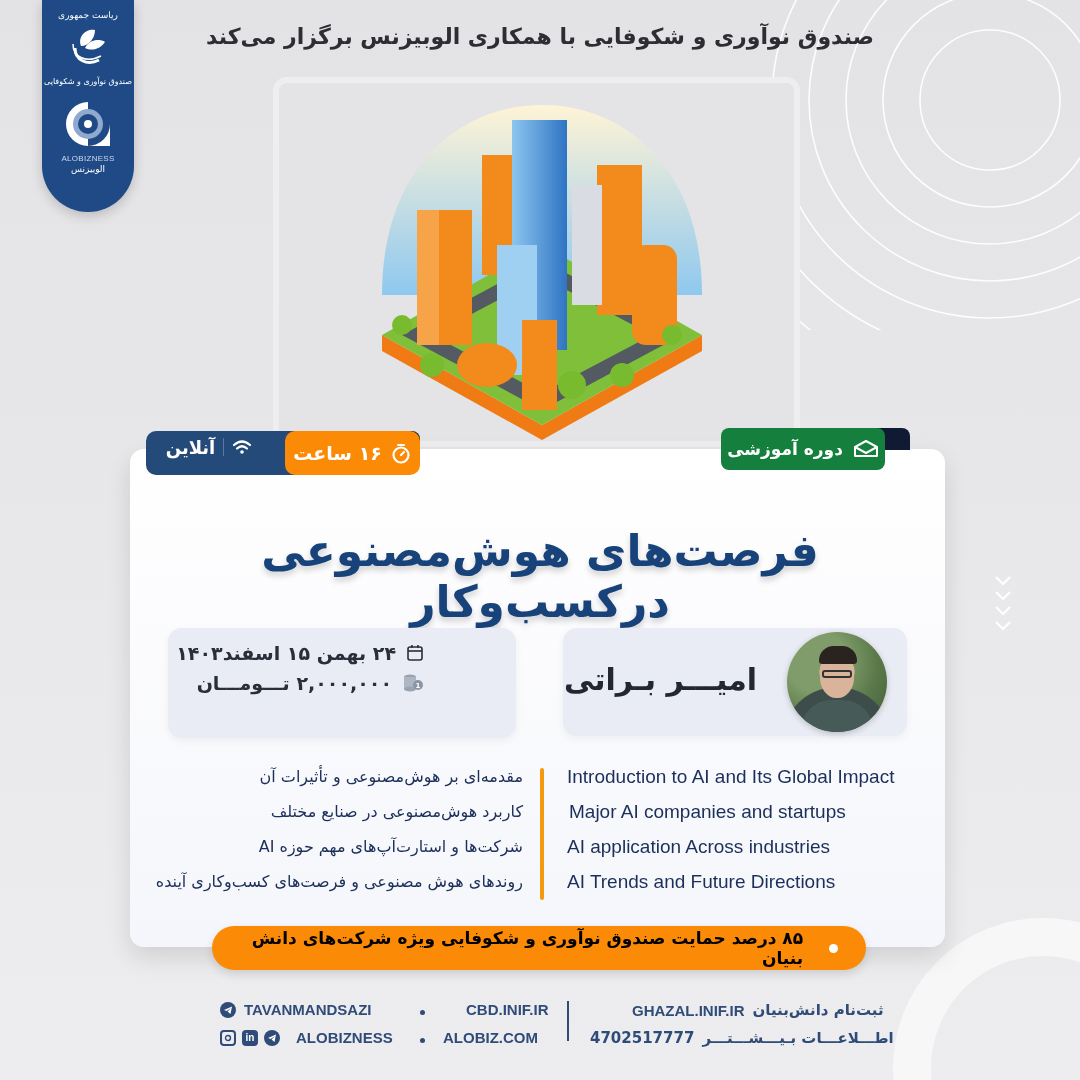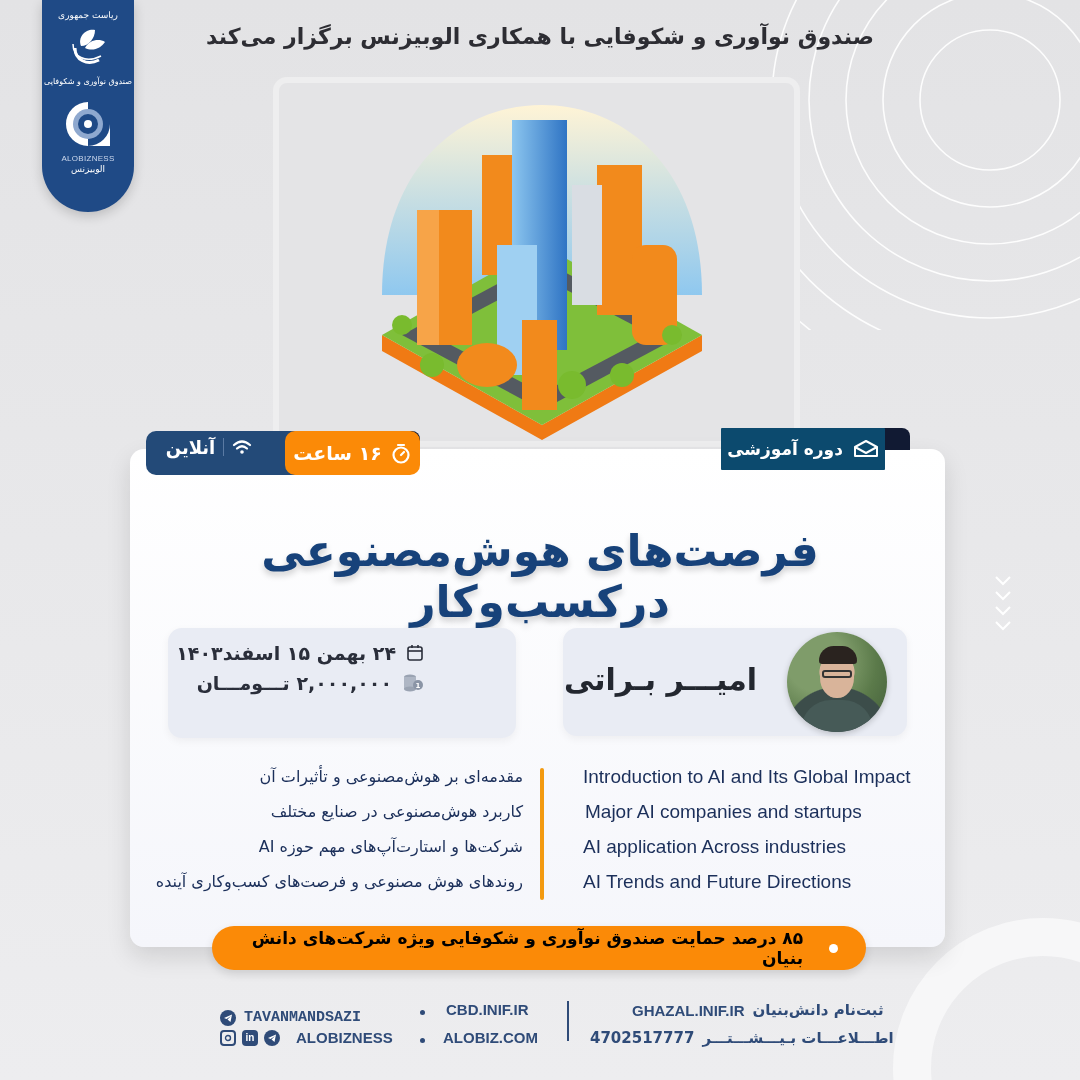--- a/index.html
+++ b/index.html
@@ -54,21 +54,21 @@
   }
   .badge-online .online-part { display: flex; align-items: center; gap: 8px; padding: 0 10px 0 16px; position: absolute; left: 0; top: 0; height: 32px; width: 120px; justify-content: center; flex-direction: row-reverse; }
   .badge-online .sep { width: 1px; height: 18px; background: #5a7aa3; }
   .badge-hours {
     position: absolute; left: 265px; top: 431px; height: 44px; width: 135px;
     background: #fb8a07; border-radius: 10px; display: flex; align-items: center; justify-content: center;
     gap: 8px; color: #fff; font-weight: bold; font-size: 19px; direction: rtl; margin-left: 20px;
   }
   .badge-course {
     position: absolute; left: 721px; top: 428px; height: 42px; width: 164px;
-    background: #0c4a6e; border-radius: 1px; display: flex; align-items: center; justify-content: center;
+    background: #15803d; border-radius: 8px; display: flex; align-items: center; justify-content: center;
     gap: 10px; color: #fff; font-weight: bold; font-size: 17px; direction: rtl;
   }
   .main-title {
     position: absolute; left: 150px; top: 525px; width: 780px; text-align: center;
     font-size: 44px; font-weight: bold; color: #17427a; direction: rtl;
     text-shadow: 0 4px 6px rgba(0,0,0,0.18); letter-spacing: -0.5px;
   }
   .chevrons { position: absolute; left: 993px; top: 575px; width: 22px; }
   .chevrons svg { display: block; margin-bottom: 3px; }
 
@@ -104,21 +104,21 @@
   .topics-fa {
     position: absolute; left: 128px; top: 765px; width: 395px; direction: rtl;
     font-size: 16px; color: #1b2f5a;
   }
   .topics-fa div { height: 35px; line-height: 24px; }
   .divider-orange { position: absolute; left: 540px; top: 768px; width: 4px; height: 132px; background: #f39a10; border-radius: 2px; }
   .topics-en {
     position: absolute; left: 567px; top: 765px; width: 360px;
     font-family: "Liberation Sans", sans-serif; font-size: 19px; color: #1b2f5a;
   }
-  .topics-en div { height: 35px; line-height: 24px; margin-left: 16px; }
+  .topics-en div { height: 35px; line-height: 24px; }
   .topics-en div:nth-child(2) { padding-left: 2px; }
 
   .support-bar {
     position: absolute; left: 212px; top: 926px; width: 654px; height: 44px;
     background: #fb8a07; border-radius: 22px; direction: rtl;
     display: flex; align-items: center; padding-right: 28px; gap: 26px;
     color: #000000; font-size: 17px; font-weight: bold; box-shadow: 0 4px 10px rgba(0,0,0,0.12);
   }
   .support-bar .dot { width: 9px; height: 9px; border-radius: 50%; background: #fff; }
 
@@ -293,30 +293,30 @@
   <div>AI application Across industries</div>
   <div>AI Trends and Future Directions</div>
 </div>
 
 <div class="support-bar">
   <span class="dot"></span>
   <span>۸۵ درصد حمایت صندوق نوآوری و شکوفایی ویژه شرکت‌های دانش بنیان</span>
 </div>
 
 <div class="footer">
-  <div class="f-item" style="left:220px;top:14px;font-family:Liberation Mono, monospace;">
+  <div class="f-item" style="left:220px;top:6px;">
     <span class="ico-circle">
       <svg width="10" height="10" viewBox="0 0 10 10">
           <path d="M1 5 L9 1.5 L7.5 9 L4.5 6.5 L8 3 L3.5 6 Z" fill="#fff"></path>
         </svg>
     </span>
     <span>TAVANMANDSAZI</span>
   </div>
   <span class="f-dot" style="left:420px;top:15px;"></span>
-  <div class="f-item" style="left:446px;top:6px;">
+  <div class="f-item" style="left:466px;top:6px;">
     <span>CBD.INIF.IR</span>
   </div>
 
   <div class="f-item" style="left:220px;top:34px;gap:6px;">
     <span class="ico-sq" style="background:none;border:2px solid #2f4b78;">
       <svg width="8" height="8" viewBox="0 0 8 8">
           <circle cx="4" cy="4" r="2.5" stroke="#2f4b78" stroke-width="1.4" fill="none"></circle>
         </svg>
     </span>
     <span class="ico-sq">in</span>

